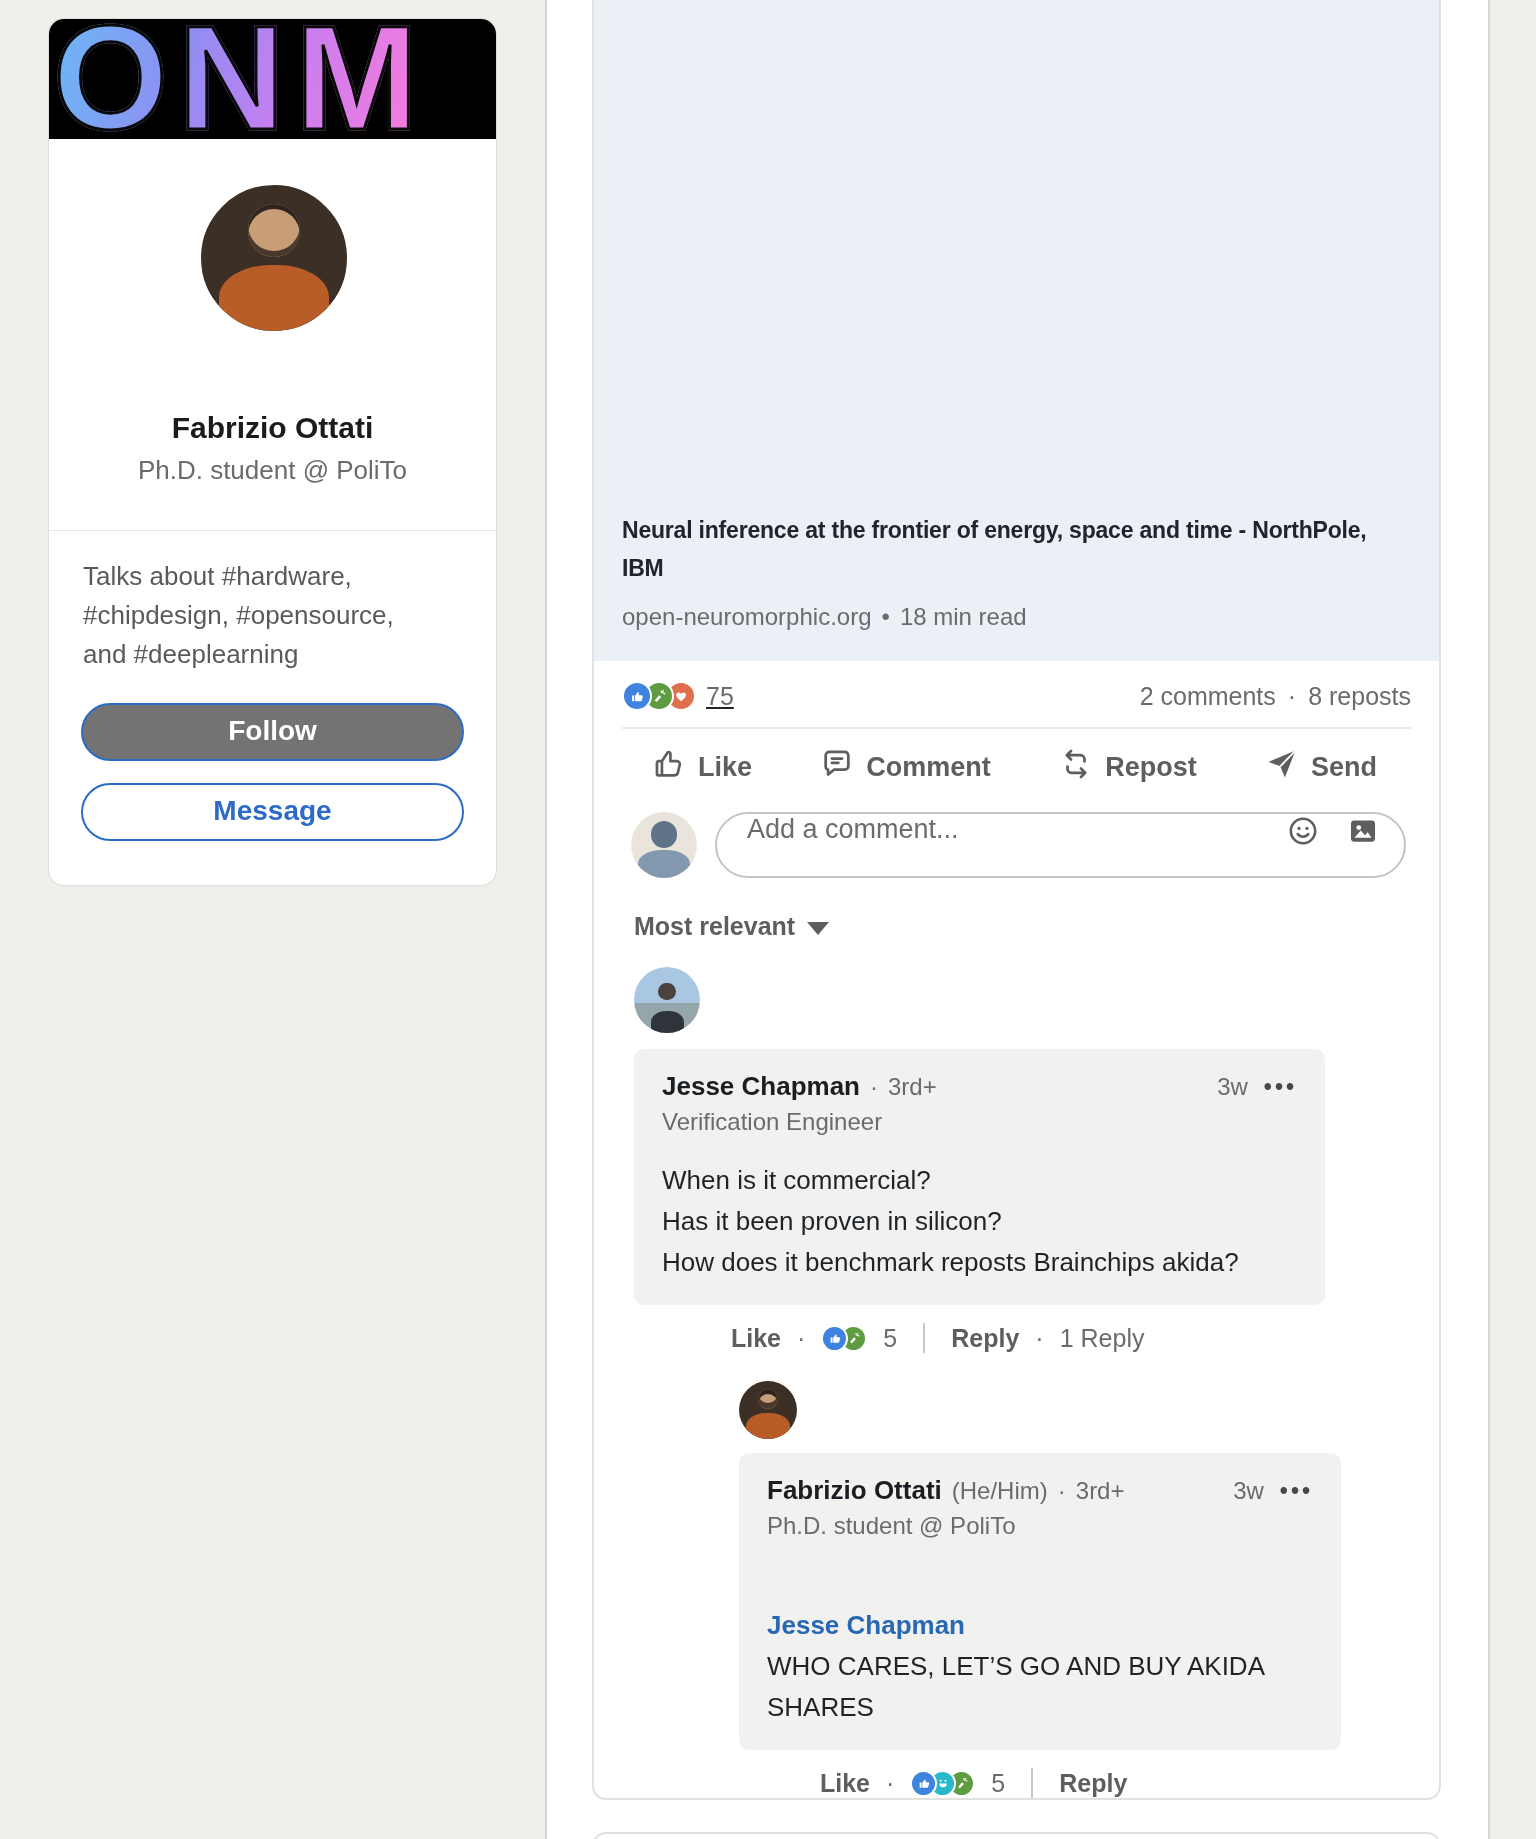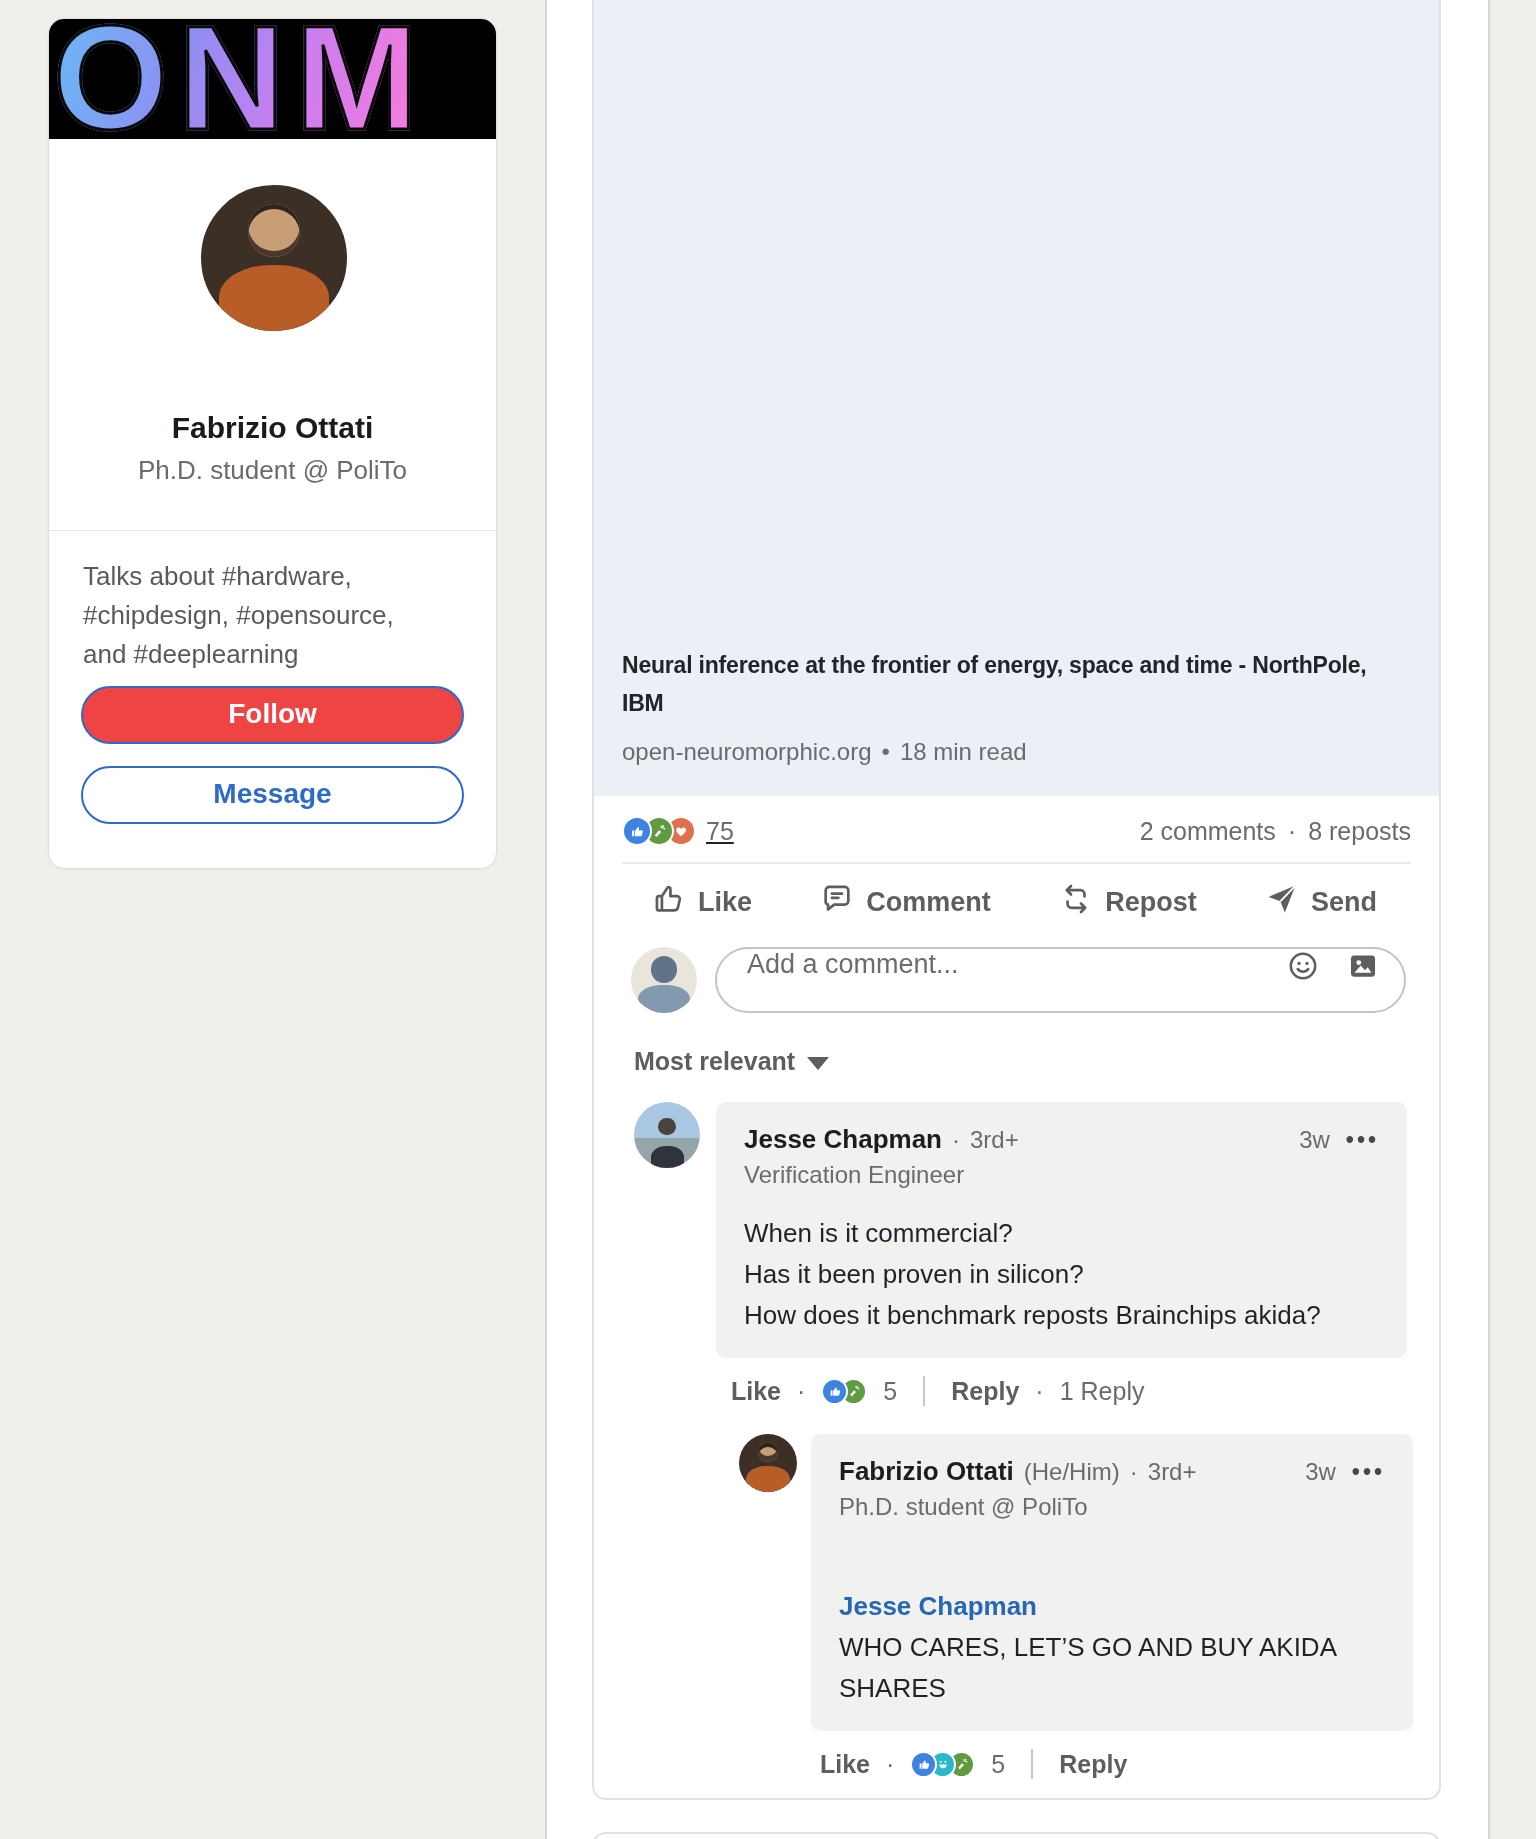--- a/index.html
+++ b/index.html
@@ -59,21 +59,21 @@
     display:flex; align-items:flex-start; padding:0 24px 9px 30px; background:#fff;
   }
   .comment-pill input { flex:1; border:none; outline:none; font-size:27px; color:#333; font-family:inherit; background:transparent; }
   .comment-pill input::placeholder { color:#6c6c6c; }
   .pill-icons { display:flex; gap:26px; align-items:center; }
   .pill-icons svg { width:34px; height:34px; }
 
   .sort-row { padding:34px 0 0 40px; display:flex; align-items:center; gap:12px; font-size:25px; font-weight:bold; color:#5c5e60; cursor:pointer; }
   .caret { width:0; height:0; border-left:11px solid transparent; border-right:11px solid transparent; border-top:13px solid #5c5e60; margin-top:4px; }
 
-  .comment-block { padding:26px 0 0 40px; display:flex; gap:16px; align-items:flex-start; }
+  .comment-block { padding:26px 0 0 40px; display:flex; gap:16px; align-items:flex-start;flex-direction:column; }
   .bubble { width:691px; background:#f1f1ef; border-radius:10px; padding:22px 28px; }
   .bubble-head { display:flex; align-items:baseline; gap:10px; }
   .cmt-name { font-size:26px; font-weight:bold; color:#1a1e22; }
   .cmt-sub { font-size:24px; color:#6b6b6b; }
   .head-right { margin-left:auto; display:flex; gap:16px; align-items:center; font-size:24px; color:#6b6b6b; }
   .menu-dots { font-size:23px; letter-spacing:3px; color:#46484a; font-weight:bold; cursor:pointer; }
   .cmt-headline { font-size:24px; color:#6b6b6b; margin-top:6px; }
   .cmt-body { font-size:26px; color:#1f2328; line-height:41px; margin-top:24px; white-space:pre-line; max-width:600px; }
   .mention { color:#2867b2; font-weight:bold; cursor:pointer; }
 
@@ -109,21 +109,21 @@
   .profile-avatar {
     position:absolute; left:147px; top:41px; width:156px; height:156px;
     border-radius:50%; border:5px solid #fff; overflow:hidden; z-index:2; background:#3b2f26;
   }
   .profile-head { padding-top:116px; text-align:center; }
   .profile-name { font-size:30px; font-weight:bold; color:#191c1f; }
   .profile-headline { margin-top:10px; font-size:26px; color:#6b6b6b; }
   .profile-divider { margin-top:44px; border-top:1px solid #e8e6e2; }
   .about { padding:26px 34px 0; font-size:26px; color:#5a5a5a; line-height:39px; white-space:pre-line; }
   .btn { display:block; margin:0 32px; height:58px; border-radius:30px; font-size:28px; font-weight:bold; line-height:52px; text-align:center; cursor:pointer; }
-  .btn-follow { margin-top:12px; background:#ef4444; color:#fff; border:2px solid #2e6bc6; }
+  .btn-follow { margin-top:29px; background:#737373; color:#fff; border:2px solid #2e6bc6; }
   .btn-message { margin-top:22px; background:#fff; color:#2e6bc6; border:2px solid #2e6bc6; }
 
   
   .av { position:relative; border-radius:50%; overflow:hidden; flex:none; }
   .av .head-s { position:absolute; border-radius:50%; }
   .av .torso-s { position:absolute; border-radius:46% 46% 0 0; }
   .av-fab { background:#3b2f26; }
   .av-fab .head-s { width:36%; height:36%; left:32%; top:13%; background:#c89e77; box-shadow:inset 0 -6px 0 #4a382c, inset 0 5px 0 #2e241d; }
   .av-fab .torso-s { width:76%; height:48%; left:12%; bottom:-3%; background:#b85c28; }
   .av-jesse { background:linear-gradient(#a9c6e2 0 55%, #95a6ab 55% 100%); }

